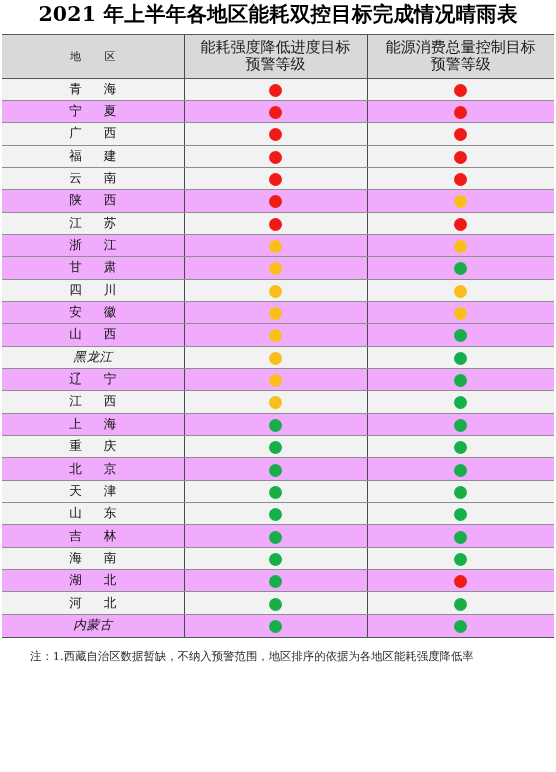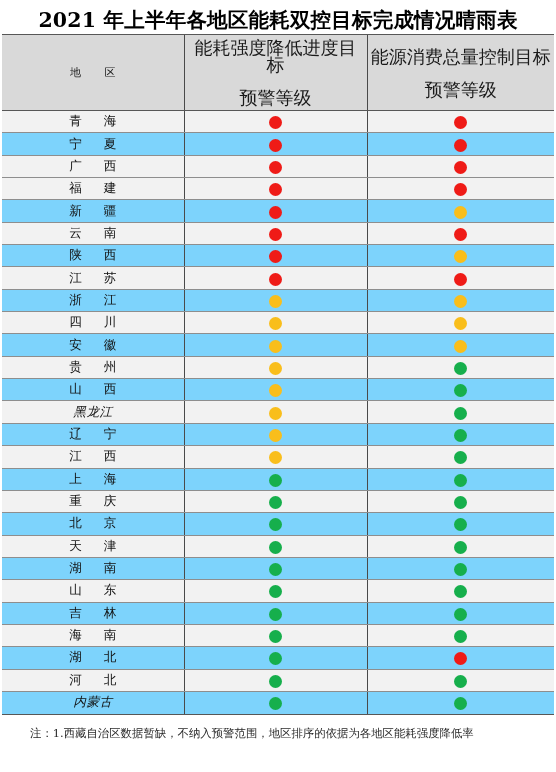--- a/index.html
+++ b/index.html
@@ -18,21 +18,21 @@
 
   
   .title {
     width: 100%;
     text-align: center;
     font-family: "DejaVu Serif", "Liberation Serif", serif;
     font-weight: bold;
     font-size: 20.5px;
     letter-spacing: 0.2px;
     color: #000;
-    padding-top: 6px;
+    padding-top: 0;
     height: 34px;
     line-height: 28px;
     white-space: nowrap;
   }
 
   
   .table-wrap {
     position: relative;
     margin: 0 2px 0 2px;
     border-top: 1.6px solid #575757;
@@ -45,52 +45,52 @@
   }
   table.grid col.c-region  { width: 182px; }
   table.grid col.c-col1    { width: 183px; }
   table.grid col.c-col2    { width: 187px; }
 
   thead th {
     background: #d9d9d9;
     border-bottom: 1.1px solid #575757;
     font-family: "DejaVu Serif", "Liberation Serif", serif;
     font-weight: normal;
-    font-size: 18px;
+    font-size: 15px;
     line-height: 17px;
     color: #1a1a1a;
     padding: 4px 2px;
     height: 43px;
     vertical-align: middle;
     text-align: center;
   }
   thead th.region-head {
     letter-spacing: 10px;
     text-indent: 10px;
     font-size: 11px;
   }
   thead th + th { border-left: 1.2px solid #4a4a4a; }
   .hdr-l1 { display:block; }
-  .hdr-l2 { display:block;margin-top:16px; }
+  .hdr-l2 { display:block; }
 
   tbody td {
     height: 22.35px;
     padding: 0;
     text-align: center;
     vertical-align: middle;
     border-bottom: 0.9px solid #8e8e8e;
     font-family: "DejaVu Serif", "Liberation Serif", serif;
     font-size: 12.6px;
     color: #111;
   }
   tbody tr:last-child td { border-bottom: none; text-align: center; }
   tbody td + td { border-left: 1.2px solid #4a4a4a; }
 
   tbody tr.odd  td { background: #f2f2f2; }
-  tbody tr.even td { background: #7dd3fc; }
+  tbody tr.even td { background: #f0abfc; }
 
   td.region { letter-spacing: 9px; text-indent: 9px; }
   td.region.tight { letter-spacing: 0.5px; text-indent: 0.5px; font-style: italic; }
 
   .dot {
     display: inline-block;
     width: 13px; height: 13px;
     border-radius: 50%;
     vertical-align: middle;
   }
@@ -147,60 +147,55 @@
         <tr class="odd">
           <td class="region">广  西</td>
           <td><span class="dot red"></span></td>
           <td><span class="dot red"></span></td>
         </tr>
         <tr class="odd">
           <td class="region">福  建</td>
           <td><span class="dot red"></span></td>
           <td><span class="dot red"></span></td>
         </tr>
-        <tr class="even">
-          <td class="region">新  疆</td>
-          <td><span class="dot red"></span></td>
-          <td><span class="dot orange"></span></td>
-        </tr>
         <tr class="odd">
           <td class="region">云  南</td>
           <td><span class="dot red"></span></td>
           <td><span class="dot red"></span></td>
         </tr>
         <tr class="even">
           <td class="region">陕  西</td>
           <td><span class="dot red"></span></td>
           <td><span class="dot orange"></span></td>
         </tr>
         <tr class="odd">
           <td class="region">江  苏</td>
           <td><span class="dot red"></span></td>
           <td><span class="dot red"></span></td>
         </tr>
         <tr class="even">
           <td class="region">浙  江</td>
           <td><span class="dot orange"></span></td>
           <td><span class="dot orange"></span></td>
         </tr>
+        <tr class="even">
+          <td class="region">甘  肃</td>
+          <td><span class="dot orange"></span></td>
+          <td><span class="dot green"></span></td>
+        </tr>
         <tr class="odd">
           <td class="region">四  川</td>
           <td><span class="dot orange"></span></td>
           <td><span class="dot orange"></span></td>
         </tr>
         <tr class="even">
           <td class="region">安  徽</td>
           <td><span class="dot orange"></span></td>
           <td><span class="dot orange"></span></td>
         </tr>
-        <tr class="odd">
-          <td class="region">贵  州</td>
-          <td><span class="dot orange"></span></td>
-          <td><span class="dot green"></span></td>
-        </tr>
         <tr class="even">
           <td class="region">山  西</td>
           <td><span class="dot orange"></span></td>
           <td><span class="dot green"></span></td>
         </tr>
         <tr class="odd">
           <td class="region tight">黑龙江</td>
           <td><span class="dot orange"></span></td>
           <td><span class="dot green"></span></td>
         </tr>
@@ -224,25 +219,20 @@
           <td><span class="dot green"></span></td>
           <td><span class="dot green"></span></td>
         </tr>
         <tr class="even">
           <td class="region">北  京</td>
           <td><span class="dot green"></span></td>
           <td><span class="dot green"></span></td>
         </tr>
         <tr class="odd">
           <td class="region">天  津</td>
-          <td><span class="dot green"></span></td>
-          <td><span class="dot green"></span></td>
-        </tr>
-        <tr class="even">
-          <td class="region">湖  南</td>
           <td><span class="dot green"></span></td>
           <td><span class="dot green"></span></td>
         </tr>
         <tr class="odd">
           <td class="region">山  东</td>
           <td><span class="dot green"></span></td>
           <td><span class="dot green"></span></td>
         </tr>
         <tr class="even">
           <td class="region">吉  林</td>

